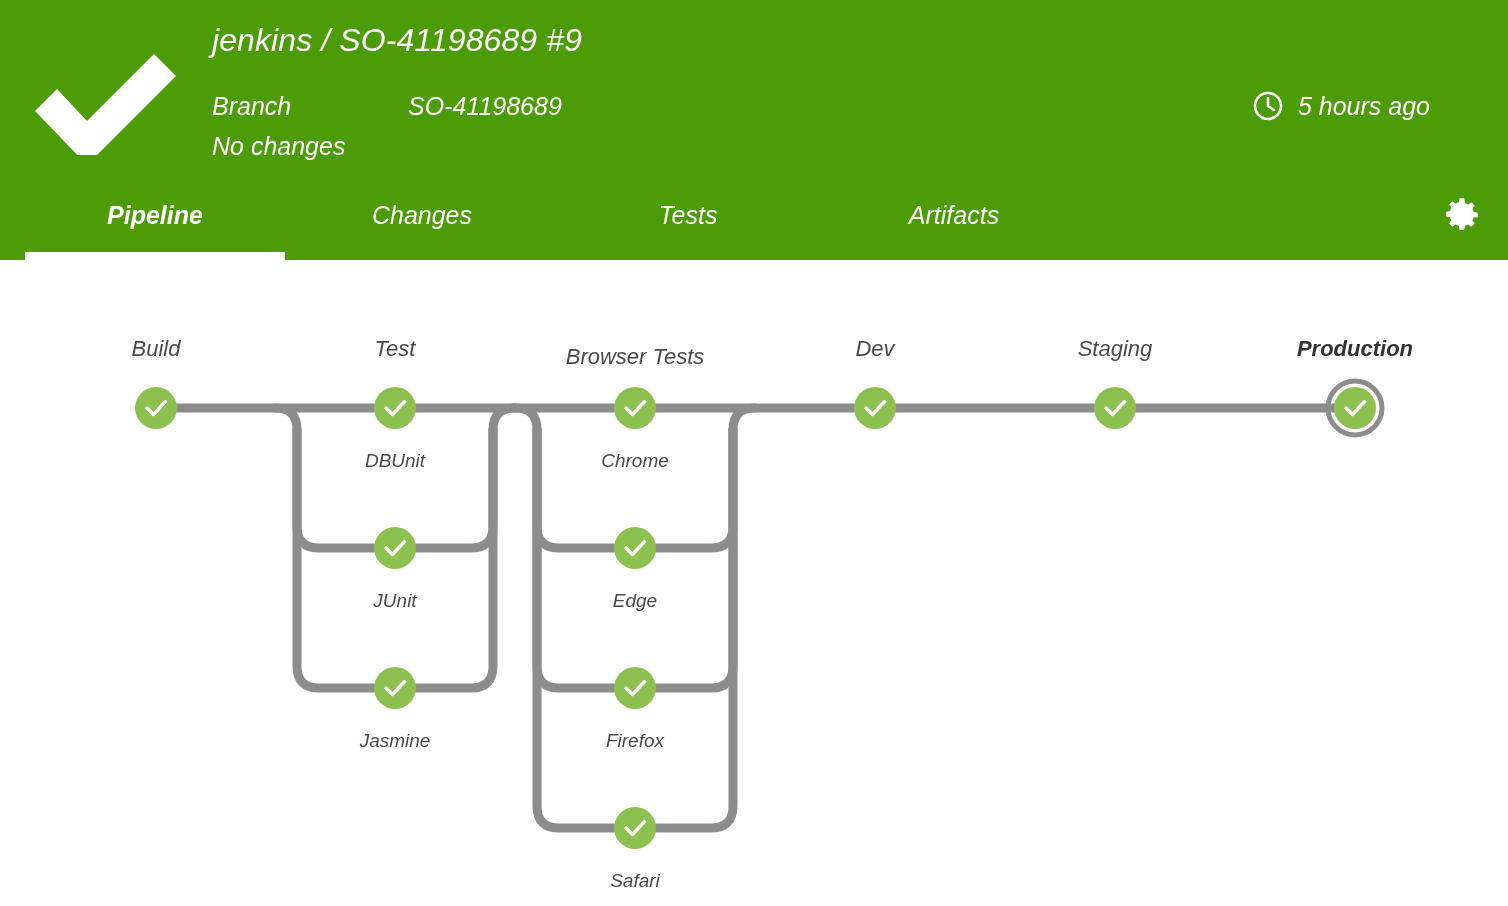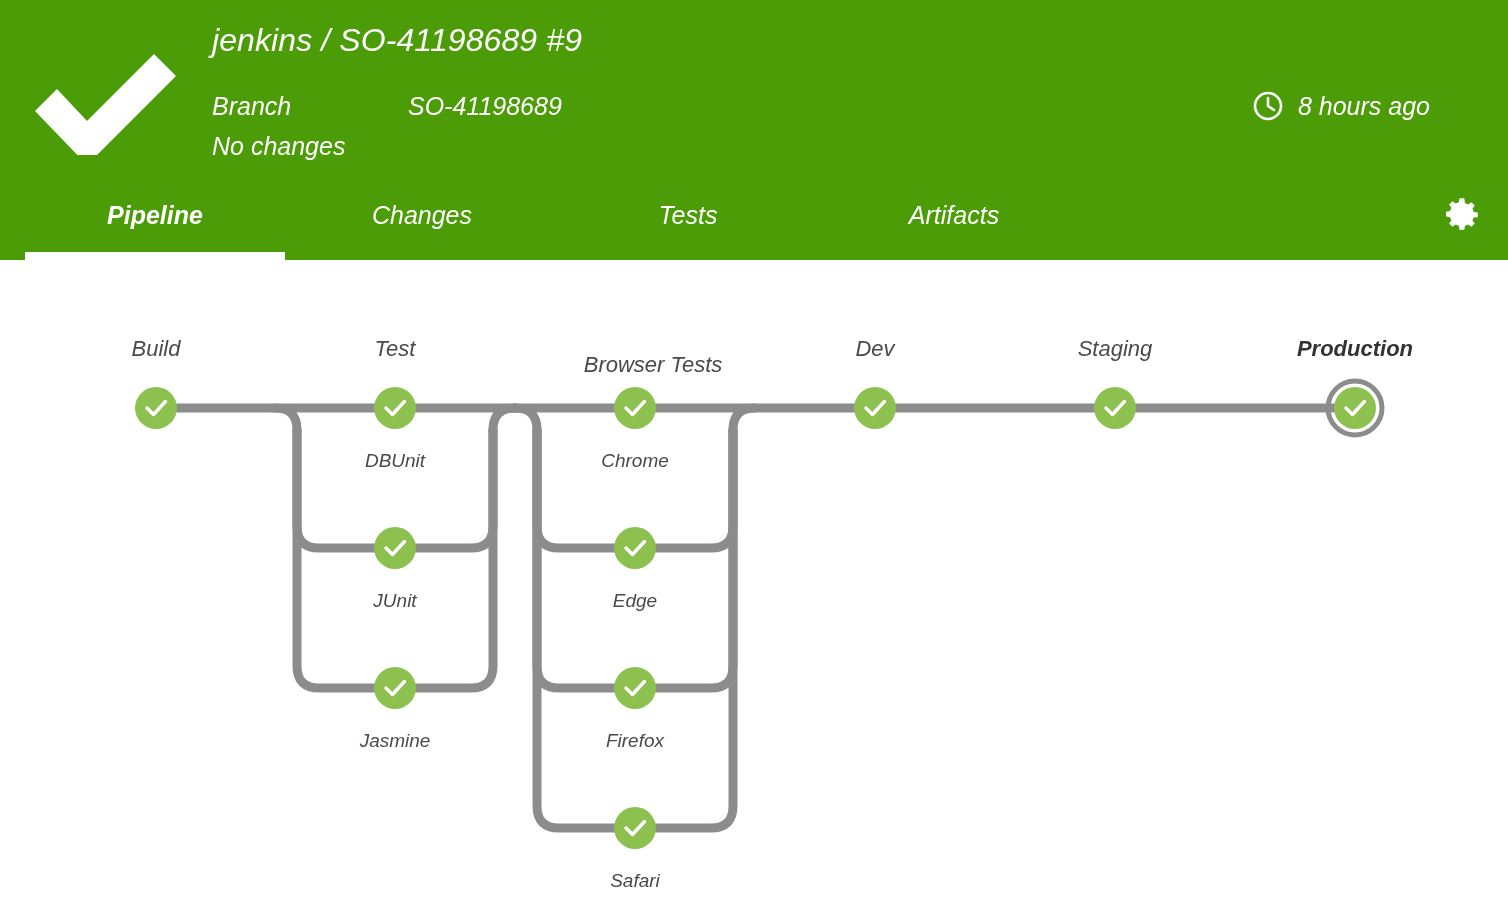--- a/index.html
+++ b/index.html
@@ -156,21 +156,21 @@
       </div>
       <div class="row">No changes</div>
     </div>
 
     <div class="hdr-times">
       <div class="trow">
         <svg class="ticon" viewBox="0 0 32 32">
           <circle cx="16" cy="16" r="13" fill="none" stroke="#ffffff" stroke-width="2.6"></circle>
           <path d="M16 8 L16 16 L22 20" fill="none" stroke="#ffffff" stroke-width="2.6" stroke-linecap="round" stroke-linejoin="round"></path>
         </svg>
-        <span>8 hours ago</span>
+        <span>5 hours ago</span>
       </div>
     </div>
 
     <div class="tabs" id="tabs">
         <div class="tab active" style="left: 25px; width: 260px;"><span>Pipeline</span><div class="underline"></div></div>
         <div class="tab" style="left: 312px; width: 220px;"><span>Changes</span></div>
         <div class="tab" style="left: 593px; width: 190px;"><span>Tests</span></div>
         <div class="tab" style="left: 834px; width: 240px;"><span>Artifacts</span></div>
       </div>
 
@@ -244,21 +244,21 @@
           <circle cx="1355" cy="148" r="27" fill="none" stroke="#8c8c8c" stroke-width="5"></circle>
           <circle cx="1355" cy="148" r="21" fill="#8cc04f"></circle>
           <path d="M 1346 148 L 1352.5 154.5 L 1364.5 141.5" fill="none" stroke="#ffffff" stroke-width="3.4" stroke-linecap="round" stroke-linejoin="round"></path>
         </g>
       </svg>
   <div class="stage-label" style="left: 156px; top: 76px;">Build</div>
       <div class="stage-label" style="left: 395px; top: 76px;">Test</div>
       <div class="branch-label" style="left: 395px; top: 190px;">DBUnit</div>
       <div class="branch-label" style="left: 395px; top: 330px;">JUnit</div>
       <div class="branch-label" style="left: 395px; top: 470px;">Jasmine</div>
-      <div class="stage-label" style="left: 635px; top: 92px; margin-left: 18px;">Browser Tests</div>
+      <div class="stage-label" style="left: 635px; top: 84px;">Browser Tests</div>
       <div class="branch-label" style="left: 635px; top: 190px;">Chrome</div>
       <div class="branch-label" style="left: 635px; top: 330px;">Edge</div>
       <div class="branch-label" style="left: 635px; top: 470px;">Firefox</div>
       <div class="branch-label" style="left: 635px; top: 610px;">Safari</div>
       <div class="stage-label" style="left: 875px; top: 76px;">Dev</div>
       <div class="stage-label" style="left: 1115px; top: 76px;">Staging</div>
       <div class="stage-label selected" style="left: 1355px; top: 76px;">Production</div>
     </div>
 
 </div>

